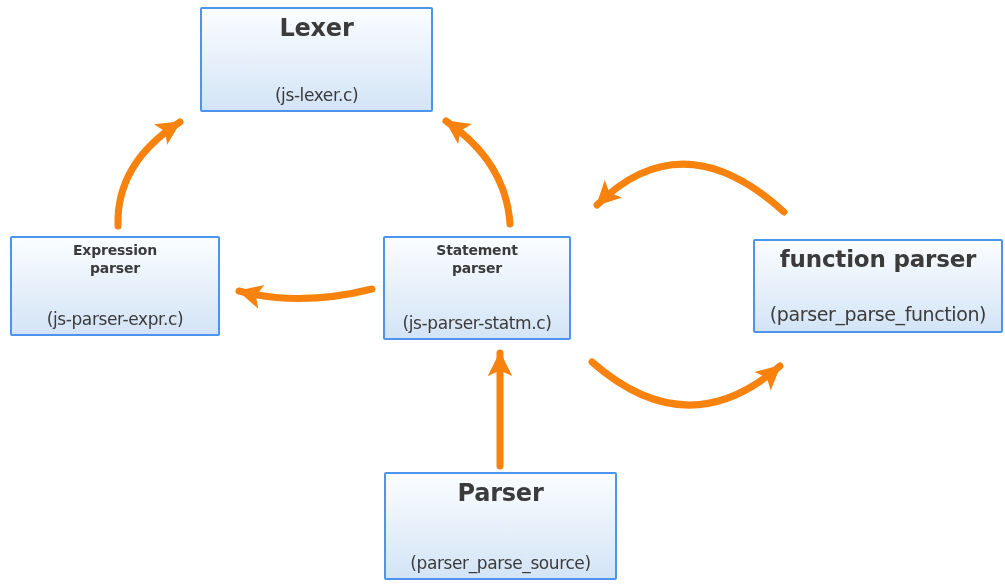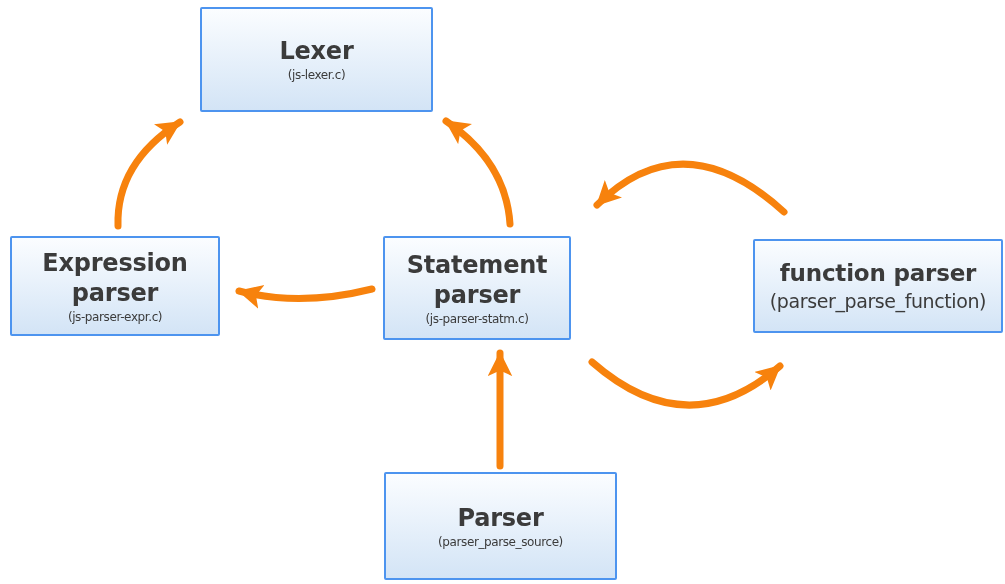--- a/index.html
+++ b/index.html
@@ -11,31 +11,31 @@
     --bg:#FFFFFF;
   }
   *{margin:0;padding:0;box-sizing:border-box;}
   html,body{width:1005px;height:584px;overflow:hidden;}
   body{background:var(--bg);font-family:"DejaVu Sans","Liberation Sans",sans-serif;}
   .canvas{position:relative;width:1005px;height:584px;background:var(--bg);}
   .arrow-layer{position:absolute;left:0;top:0;width:1005px;height:584px;color:var(--arrow);}
   .arrow-layer path.edge{stroke:currentColor;stroke-width:7;fill:none;stroke-linecap:round;}
   .node{
     position:absolute;
-    display:flex;flex-direction:column;justify-content:center;align-items:center;
+    display:flex;flex-direction:column;justify-content:space-between;align-items:center;
     background:linear-gradient(180deg,var(--node-fill-top) 0%,var(--node-fill-bottom) 100%);
     border:2px solid var(--node-border);
     border-radius:2px;
     color:var(--text);
     text-align:center;
     padding:4px 1px;
     line-height:1.25;
   }
-  .node .title{font-weight:bold;font-size:24px;white-space:pre-line;letter-spacing:-0.2px;}
-  .node .subtitle{font-weight:normal;font-size:12px;margin-top:2px;letter-spacing:-0.4px;}
+  .node .title{font-weight:bold;font-size:14px;white-space:pre-line;letter-spacing:-0.2px;}
+  .node .subtitle{font-weight:normal;font-size:17px;margin-top:2px;letter-spacing:-0.4px;}
   .node.big .title{font-size:24px;}
   .node.fn .title{font-size:23px;}
   .node.fn .subtitle{font-size:19px;}
 </style>
 </head>
 <body>
 
 <div class="canvas">
 
   <svg class="arrow-layer" width="1005" height="584" viewBox="0 0 1005 584" xmlns="http://www.w3.org/2000/svg">

